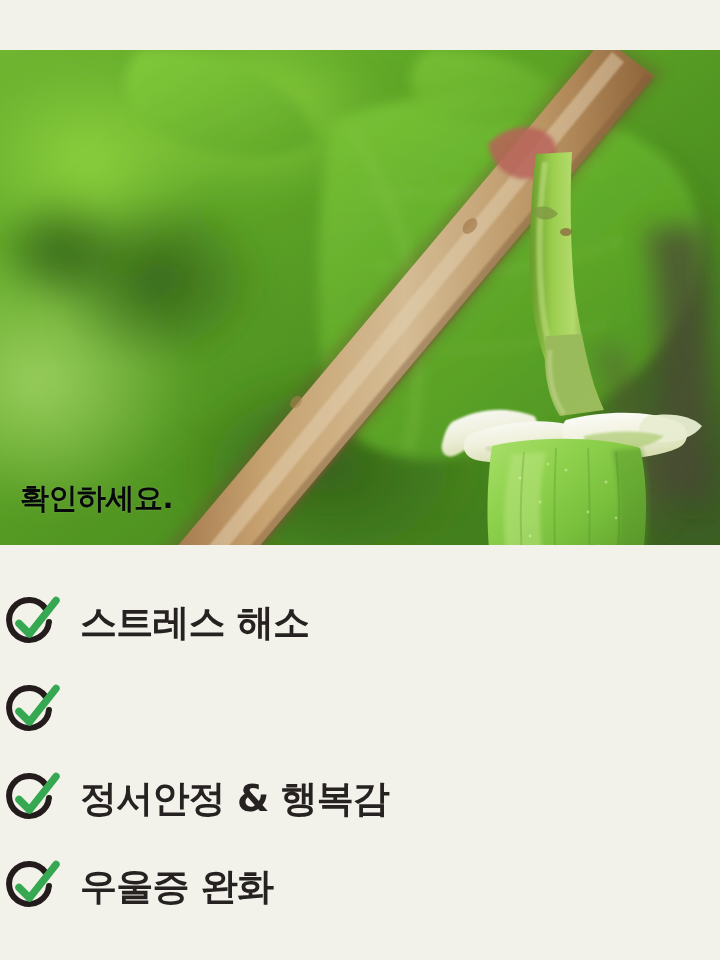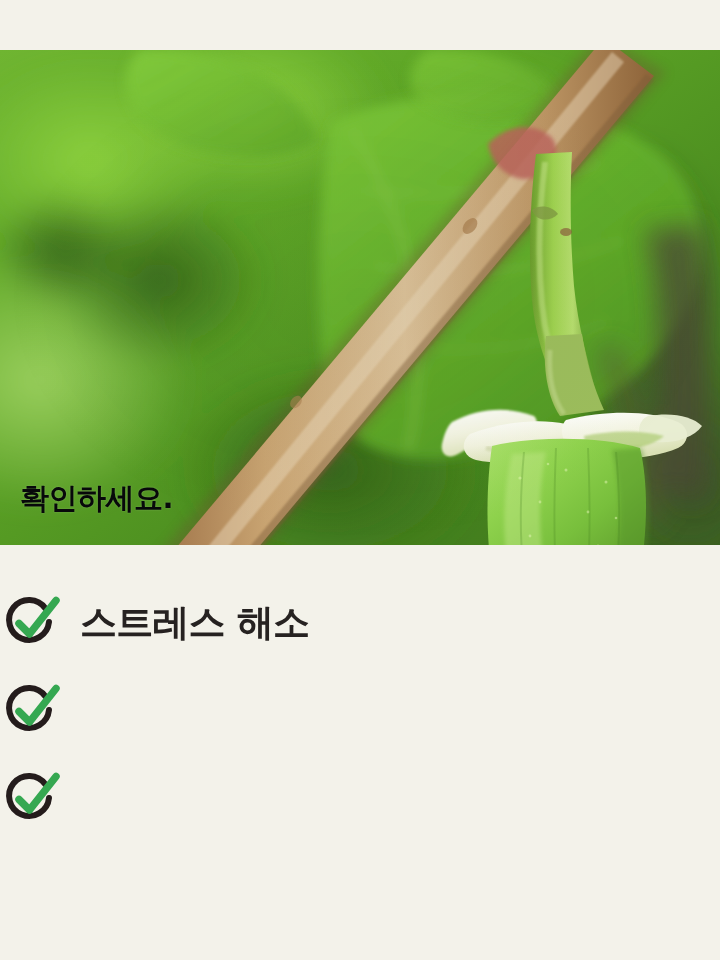--- a/index.html
+++ b/index.html
@@ -351,17 +351,27 @@
       </span>
     </div>
 
     <div class="benefit-row">
       <span class="check-icon">
         <svg viewBox="0 0 64 60" aria-hidden="true">
           <path d="M45.5 16.5 A20 20 0 1 0 49 30" fill="none" stroke="#241c1c" stroke-width="6" stroke-linecap="round"></path>
           <path d="M19 31.5 L29.5 42 L56 8.5" fill="none" stroke="#35a851" stroke-width="7.5" stroke-linecap="round" stroke-linejoin="round"></path>
         </svg>
       </span>
-    </div>
-
+      <span class="benefit-label">정서안정 &amp; 행복감</span>
+    </div>
+
+    <div class="benefit-row">
+      <span class="check-icon">
+        <svg viewBox="0 0 64 60" aria-hidden="true">
+          <path d="M45.5 16.5 A20 20 0 1 0 49 30" fill="none" stroke="#241c1c" stroke-width="6" stroke-linecap="round"></path>
+          <path d="M19 31.5 L29.5 42 L56 8.5" fill="none" stroke="#35a851" stroke-width="7.5" stroke-linecap="round" stroke-linejoin="round"></path>
+        </svg>
+      </span>
+      <span class="benefit-label">우울증 완화</span>
+    </div>
 
   </div>
 </div>
 
 </body></html>

